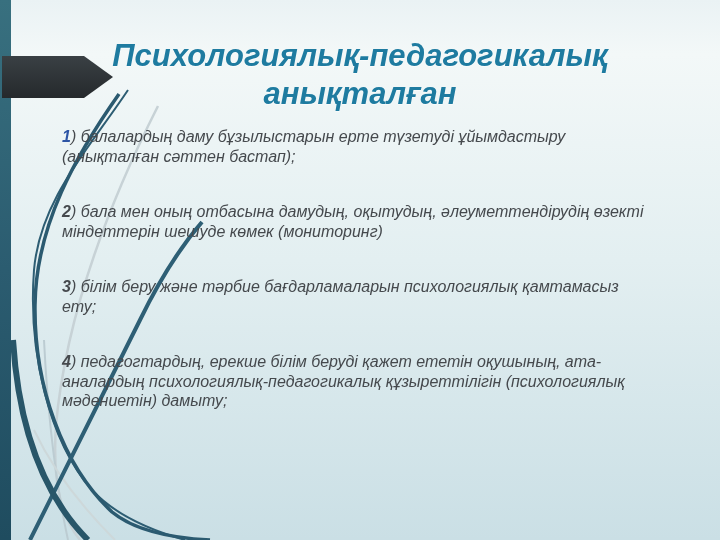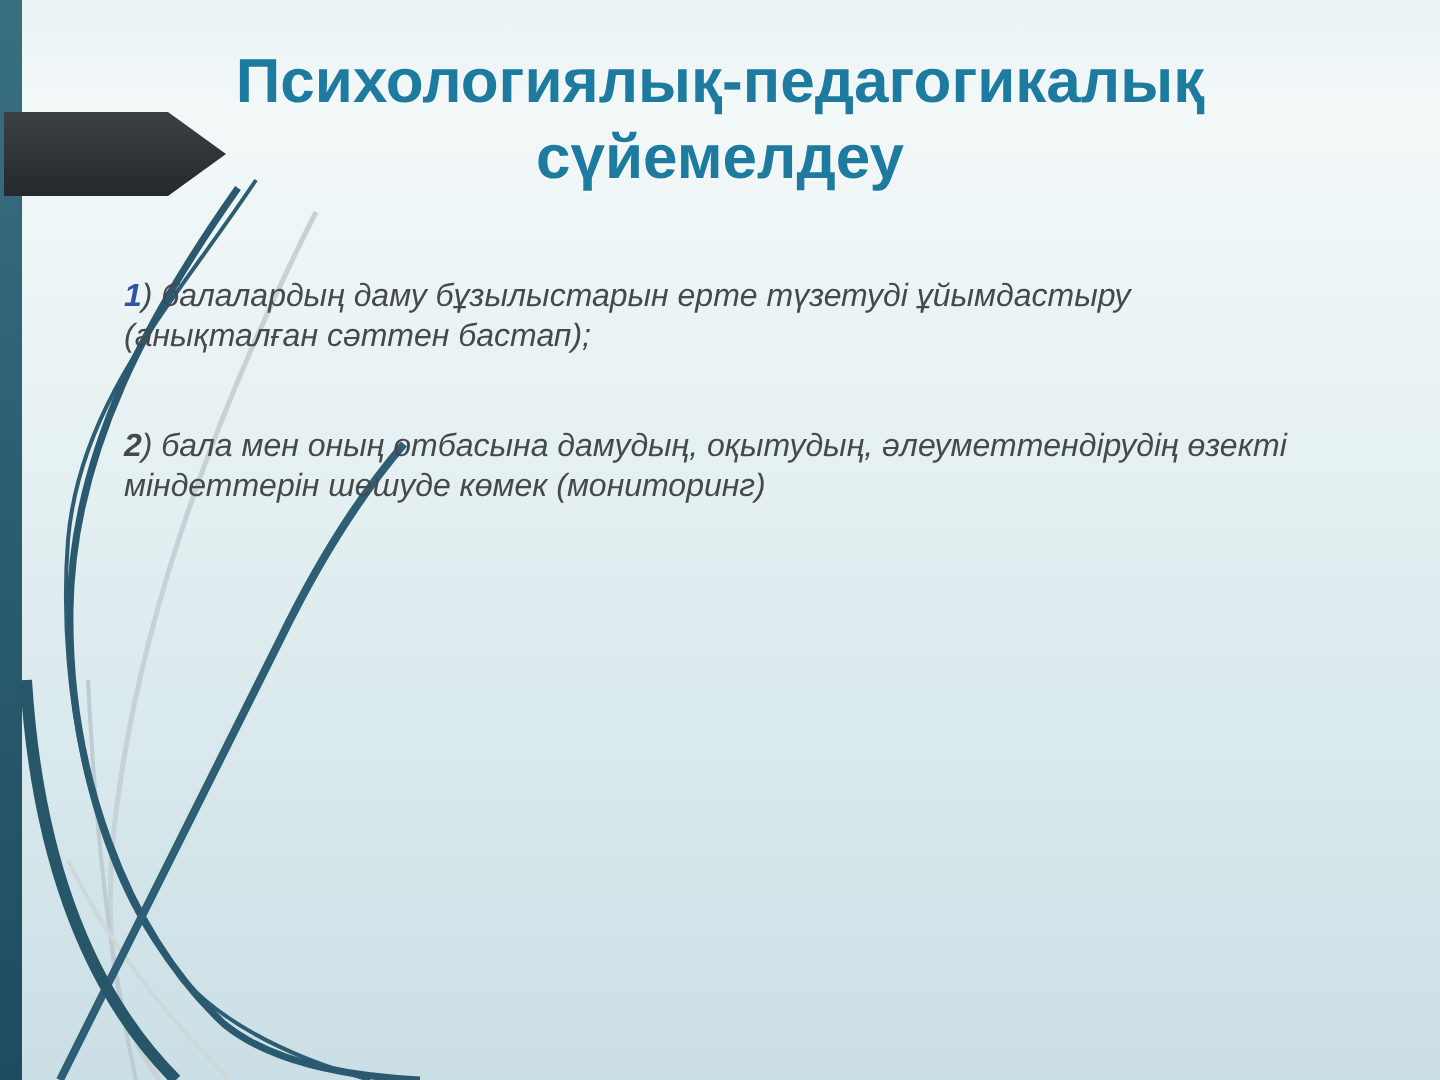--- a/index.html
+++ b/index.html
@@ -5,34 +5,34 @@
   html,body{margin:0;padding:0;background:#888;}
   .slide{
     position:relative;
     width:720px;height:540px;
     overflow:hidden;
     background:linear-gradient(180deg,#eaf2f4 0%,#f3f8f8 10%,#e3eff1 48%,#cadfe5 100%);
     font-family:"Liberation Sans", sans-serif;
   }
   .decor{position:absolute;left:0;top:0;z-index:0;}
   .title{
-    position:absolute;left:0;right:0;top:22px;z-index:2;
+    position:absolute;left:0;right:0;top:37px;z-index:2;
     text-align:center;
-    font-weight:bold;
+    font-style:italic;font-weight:bold;
     font-size:31px;line-height:38px;
     color:#1e7ba0;
     letter-spacing:0px;
     text-shadow:0 1px 1px rgba(255,255,255,0.6);
   }
   .title span{display:block;}
   .body{
     position:absolute;left:62px;top:127px;width:652px;z-index:1;
   }
   .body p{
-    margin:12px 0 36px 0;
+    margin:0 0 36px 0;
     font-style:italic;
     font-size:16px;line-height:19.5px;
     color:#45494d;
     white-space:pre-line;
   }
   .num{font-weight:bold;font-style:italic;color:#45494d;}
   .num-blue{color:#2d55a5;}
 </style>
 </head>
 <body>
@@ -65,23 +65,28 @@
       <path d="M119,94 C76,155 36,225 35,305 C34,385 62,465 112,512 C134,530 170,538 210,540" stroke="#2b5a70" stroke-width="3.5"></path>
       <path d="M30,540 C60,480 100,400 140,320 C158,283 178,250 202,222" stroke="#2e5f75" stroke-width="4"></path>
       <path d="M13,340 C18,420 40,492 88,540" stroke="#285669" stroke-width="6"></path>
     </g>
 
     <polygon points="2,56 84,56 113,77 84,98 2,98" fill="url(#arrowGrad)"></polygon>
   </svg>
 
   <div class="title">
     <span>Психологиялық-педагогикалық</span>
-    <span>сүйемелдеу</span>
+    <span>анықталған</span>
   </div>
 
   <div class="body">
     <p><span class="num num-blue">1</span><span>) балалардың даму бұзылыстарын ерте түзетуді ұйымдастыру
 (анықталған сәттен бастап);</span></p>
     <p><span class="num">2</span><span>) бала мен оның отбасына дамудың, оқытудың, әлеуметтендірудің өзекті
 міндеттерін шешуде көмек (мониторинг)</span></p>
+    <p><span class="num">3</span><span>) білім беру және тәрбие бағдарламаларын психологиялық қамтамасыз
+ету;</span></p>
+    <p><span class="num">4</span><span>) педагогтардың, ерекше білім беруді қажет ететін оқушының, ата-
+аналардың психологиялық-педагогикалық құзыреттілігін (психологиялық
+мәдениетін) дамыту;</span></p>
   </div>
 
 </div>
 
 </body></html>

